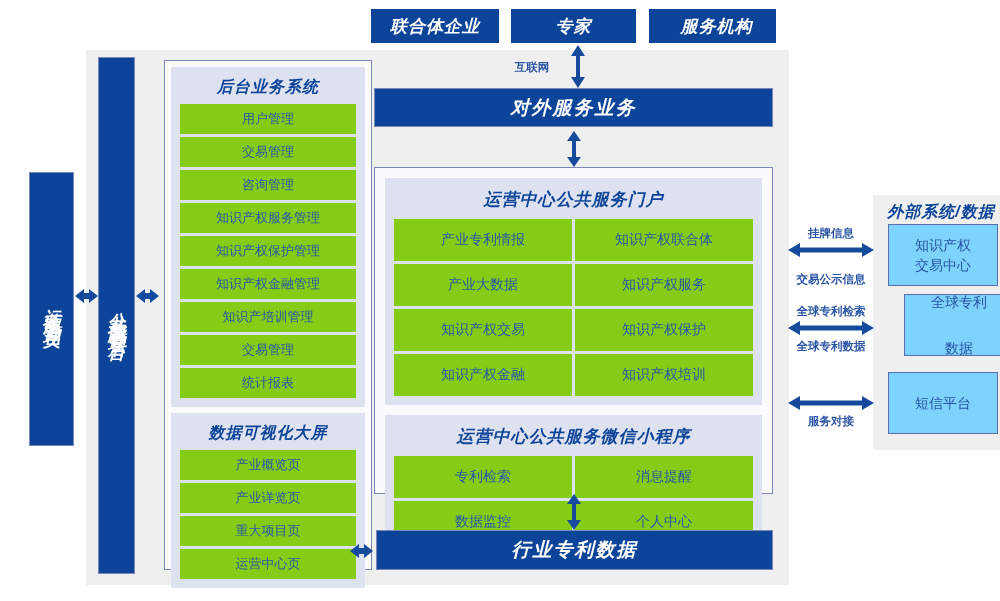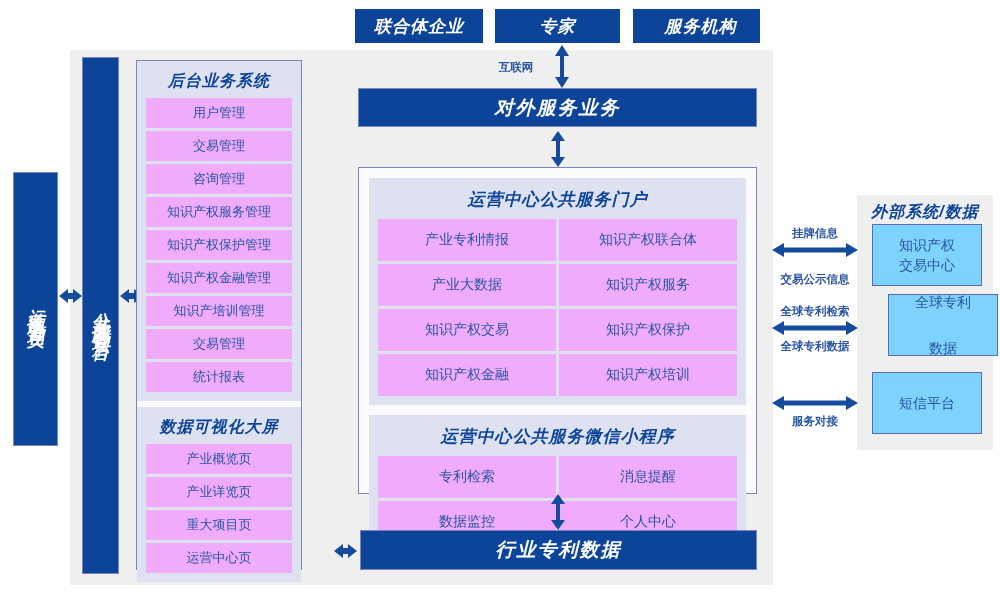--- a/index.html
+++ b/index.html
@@ -1,21 +1,21 @@
 <!DOCTYPE html>
 <html><head>
 <meta charset="utf-8">
 <style>
   html,body{margin:0;padding:0;}
   body{
     width:1000px;height:601px;background:#ffffff;
     font-family:"Liberation Sans","DejaVu Sans",sans-serif;
     position:relative;overflow:hidden;
   }
-  .abs{position:absolute;box-sizing:border-box;}
+  .abs{position:absolute;box-sizing:border-box;margin-left:16px;}
 
   
   .hdr-box{
     background:#0b4498;color:#ffffff;
     display:flex;align-items:center;justify-content:center;
     font-size:17px;font-weight:bold;font-style:italic;letter-spacing:1px;
     border:1px solid #0b4498;
   }
 
   
@@ -40,21 +40,21 @@
   .group{
     background:#dee1f0;border:1px solid #dee1f0;
     padding:6px 8px 8px 8px;
   }
   .group-title{
     color:#0b4498;font-weight:bold;font-style:italic;
     font-size:16px;text-align:center;
     padding:3px 0 6px 0;letter-spacing:1px;
   }
   .cell{
-    background:#f0abfc;color:#2a55a5;
+    background:#84cc16;color:#2a55a5;
     font-size:13px;text-align:center;
     padding:6px 2px;margin-bottom:3px;
     display:flex;align-items:center;justify-content:center;
   }
   .cell:last-child{margin-bottom:0;}
 
   
   .grid2{display:grid;grid-template-columns:1fr 1fr;gap:3px;}
   .grid2 .cell{margin-bottom:0;height:30px;font-size:14px;}
 
@@ -124,21 +124,21 @@
     <path d="M0 9 L9 2 L9 6 L14 6 L14 2 L23 9 L14 16 L14 12 L9 12 L9 16 Z" fill="#154a9c"></path>
   </svg>
 </div>
 
 <div class="abs" style="left:120px;top:287px;width:23px;height:18px;">
   <svg width="23" height="18" viewBox="0 0 23 18">
     <path d="M0 9 L9 2 L9 6 L14 6 L14 2 L23 9 L14 16 L14 12 L9 12 L9 16 Z" fill="#154a9c"></path>
   </svg>
 </div>
 
-<div class="abs frame" style="left:136px;top:60px;width:166px;height:510px;padding:0;">
+<div class="abs frame" style="left:148px;top:60px;width:208px;height:510px;padding:6px;">
 
   <div class="group" style="margin-bottom:6px;">
     <div class="group-title">后台业务系统</div>
     <div class="cell">用户管理</div>
     <div class="cell">交易管理</div>
     <div class="cell">咨询管理</div>
     <div class="cell">知识产权服务管理</div>
     <div class="cell">知识产权保护管理</div>
     <div class="cell">知识产权金融管理</div>
     <div class="cell">知识产培训管理</div>

